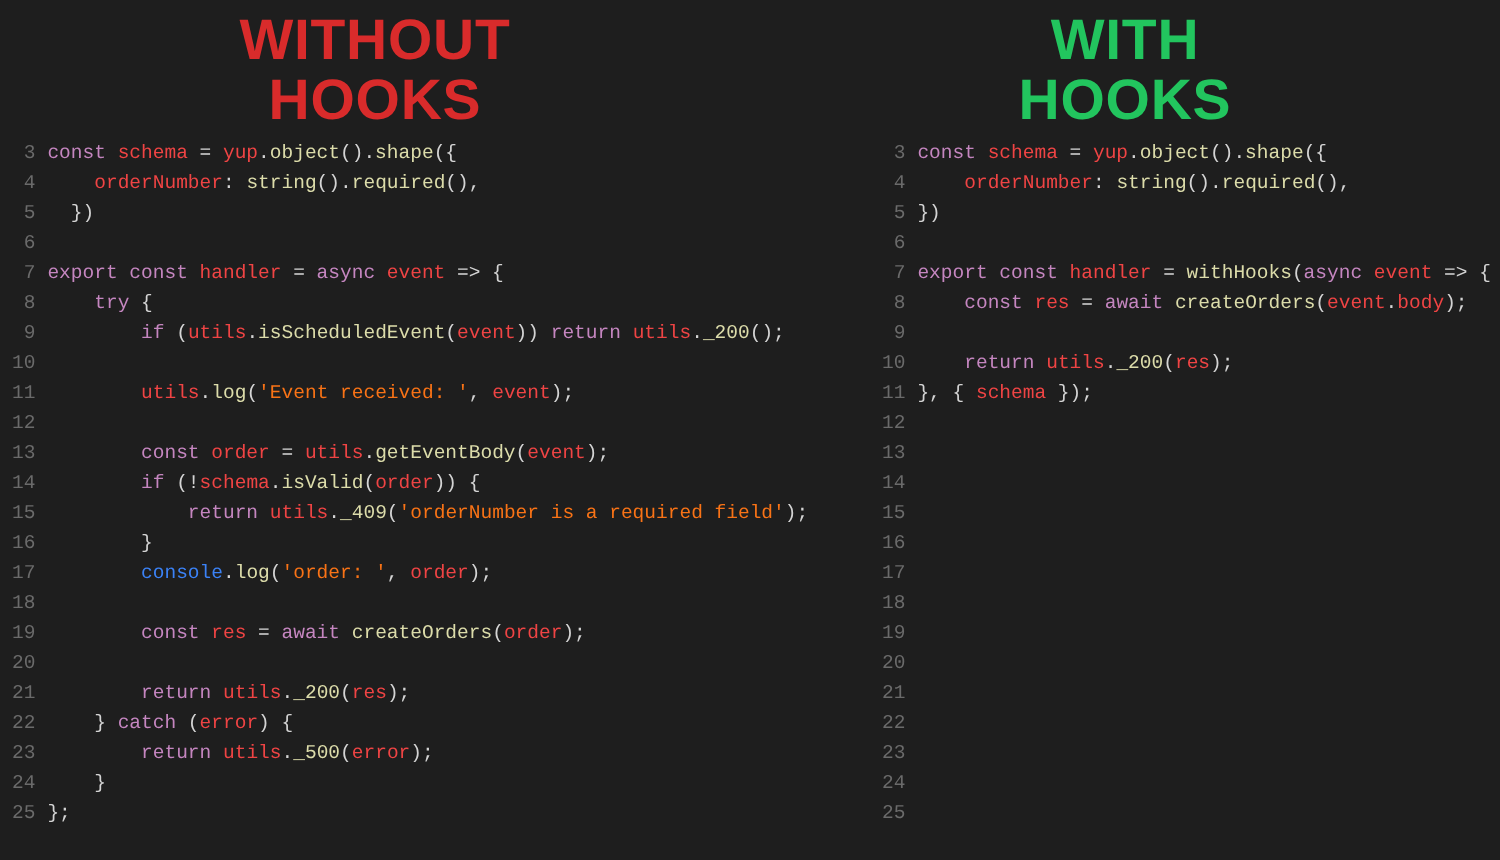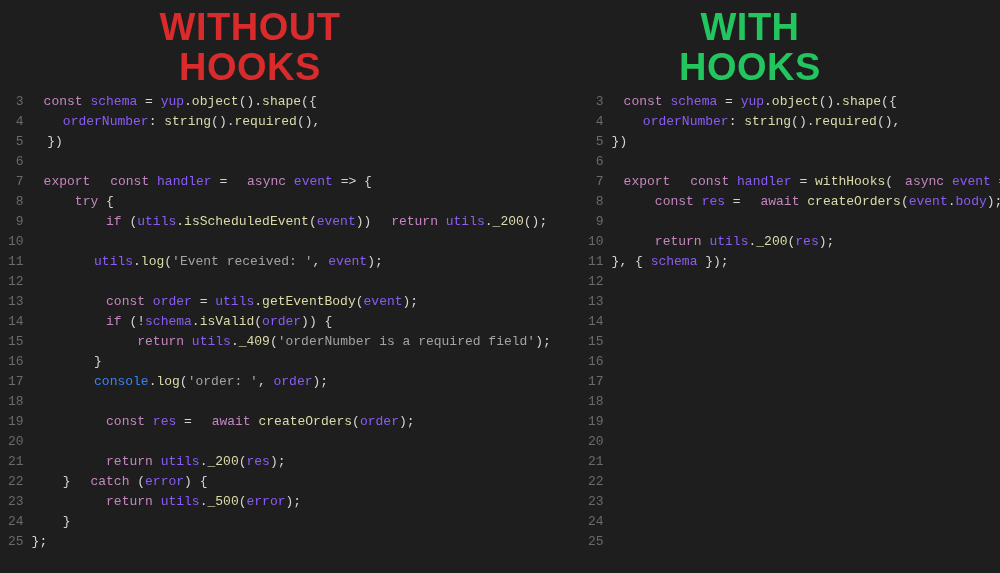--- a/index.html
+++ b/index.html
@@ -10,25 +10,25 @@
   .head.green{color:#22c55e;}
   .cols{flex:1;display:flex;min-height:0;}
   .col{display:flex;font-size:13px;min-width:0;}
   .col.left{flex:0 0 58%;}
   .col.right{flex:1;}
   .gutter{padding:0 8px;text-align:right;color:#6a6a6a;user-select:none;}
   .gutter div{height:20px;line-height:20px;}
   .code{white-space:pre;padding-right:8px;overflow:hidden;}
   .code div{height:20px;line-height:20px;}
   
-  .kw{color:#c586c0;margin-left:12px;}        
-  .id{color:#8b5cf6;}        
+  .kw{color:#c586c0;}        
+  .id{color:#ef4444;}        
   .fn{color:#dcdcaa;}        
   .cls{color:#3b82f6;}       
-  .str{color:#a3a3a3;}       
+  .str{color:#f97316;}       
   .pn{color:#d4d4d4;}
   .op{color:#d4d4d4;}
 </style>
 </head>
 <body>
 
 <div class="page">
   <div class="heads">
     <div class="head red">
       <span>WITHOUT</span><br>

